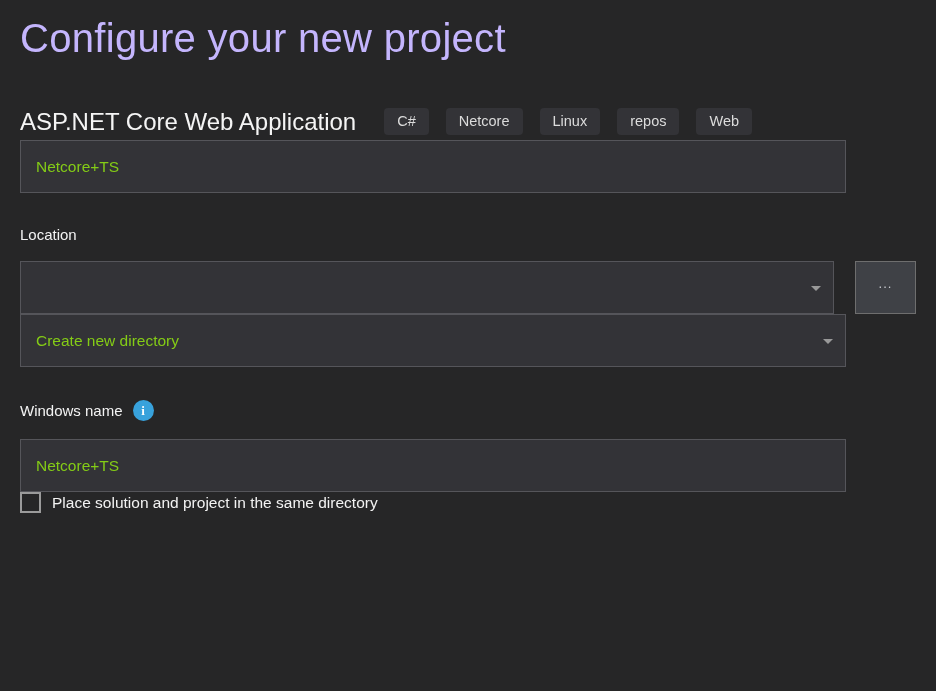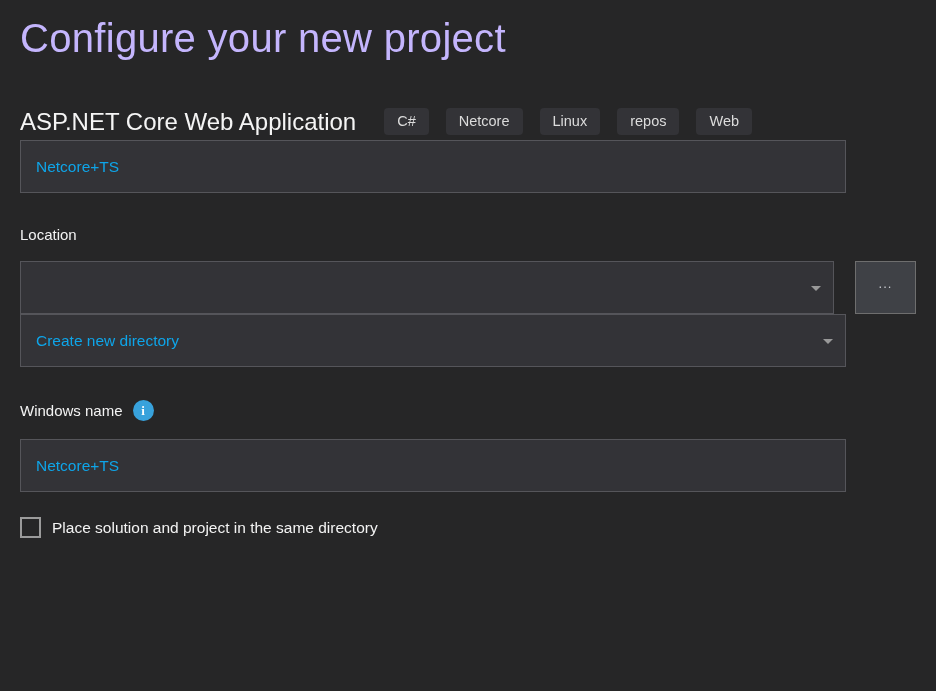--- a/index.html
+++ b/index.html
@@ -51,21 +51,21 @@
     display: flex;
     align-items: center;
     gap: 10px;
   }
 
   .text-input, .combo {
     width: 826px;
     height: 53px;
     background: #333337;
     border: 1px solid #55555a;
-    color: #0ea5e9;
+    color: #84cc16;
     font-size: 15.5px;
     font-family: "Liberation Sans", sans-serif;
     padding: 0 15px;
   }
   .text-input { display: block; }
 
   .combo {
     position: relative;
     display: flex;
     align-items: center;
@@ -111,21 +111,20 @@
     font-family: "Liberation Serif", serif;
     display: inline-flex;
     align-items: center;
     justify-content: center;
     line-height: 1;
   }
 
   .checkbox-row {
     display: flex;
     align-items: center;
-    margin-top: 25px;
   }
   .checkbox {
     width: 21px;
     height: 21px;
     border: 2px solid #9b9b9b;
     background: transparent;
     margin-right: 11px;
     flex: 0 0 auto;
   }
   .checkbox-label { font-size: 15.5px; color: #f3f3f3; }

